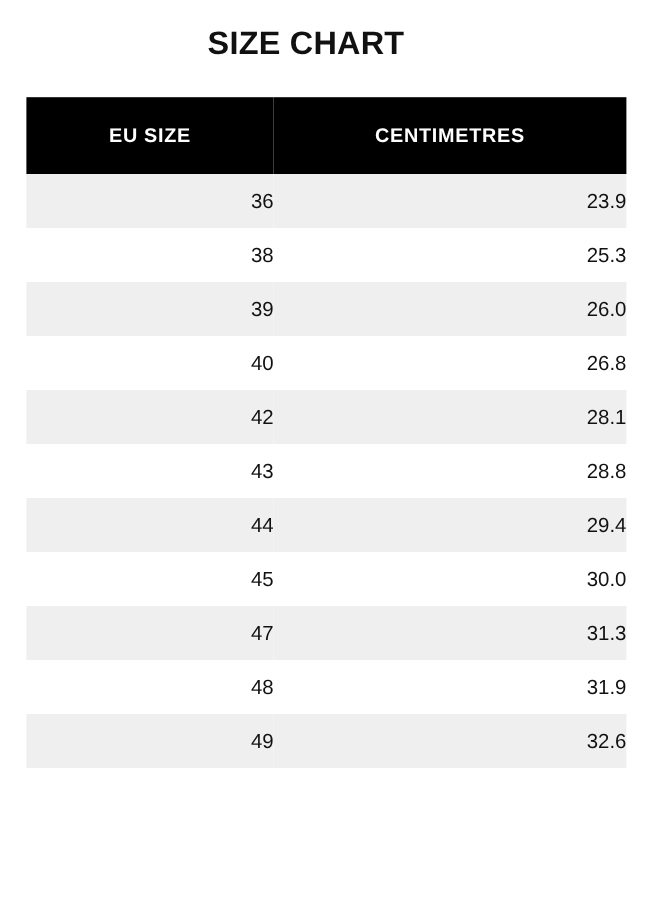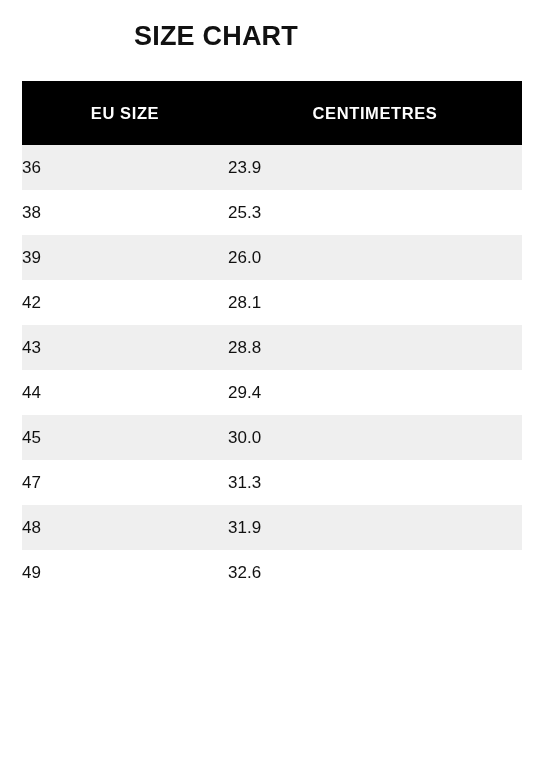--- a/index.html
+++ b/index.html
@@ -28,20 +28,21 @@
     left: 0;
     top: 19px;
     width: 432px;
     text-align: center;
     font-size: 27px;
     font-weight: bold;
     letter-spacing: 0.2px;
     color: #111111;
     line-height: 34px;
     white-space: nowrap;
+    padding-left: 39px;
   }
   .size-table {
     position: absolute;
     left: 22px;
     top: 81px;
     width: 500px;
     border-collapse: collapse;
     table-layout: fixed;
   }
   .size-table thead th {
@@ -54,21 +55,21 @@
     padding: 12px;
     text-align: center;
     vertical-align: middle;
     border: 0;
   }
   .size-table tbody td {
     height: 45px;
     padding: 0;
     font-size: 17px;
     font-weight: normal;
-    text-align: left;
+    text-align: right;
     vertical-align: middle;
     color: #111111;
     border: 0;
     margin-left: 12px;
   }
   .size-table tbody tr:nth-child(odd) td {
     background: #efefef;
   }
   .size-table tbody tr:nth-child(even) td {
     background: #ffffff;
@@ -101,20 +102,24 @@
         </tr>
         <tr>
           <td class="col-eu">38</td>
           <td class="col-cm">25.3</td>
         </tr>
         <tr>
           <td class="col-eu">39</td>
           <td class="col-cm">26.0</td>
         </tr>
         <tr>
+          <td class="col-eu">40</td>
+          <td class="col-cm">26.8</td>
+        </tr>
+        <tr>
           <td class="col-eu">42</td>
           <td class="col-cm">28.1</td>
         </tr>
         <tr>
           <td class="col-eu">43</td>
           <td class="col-cm">28.8</td>
         </tr>
         <tr>
           <td class="col-eu">44</td>
           <td class="col-cm">29.4</td>

